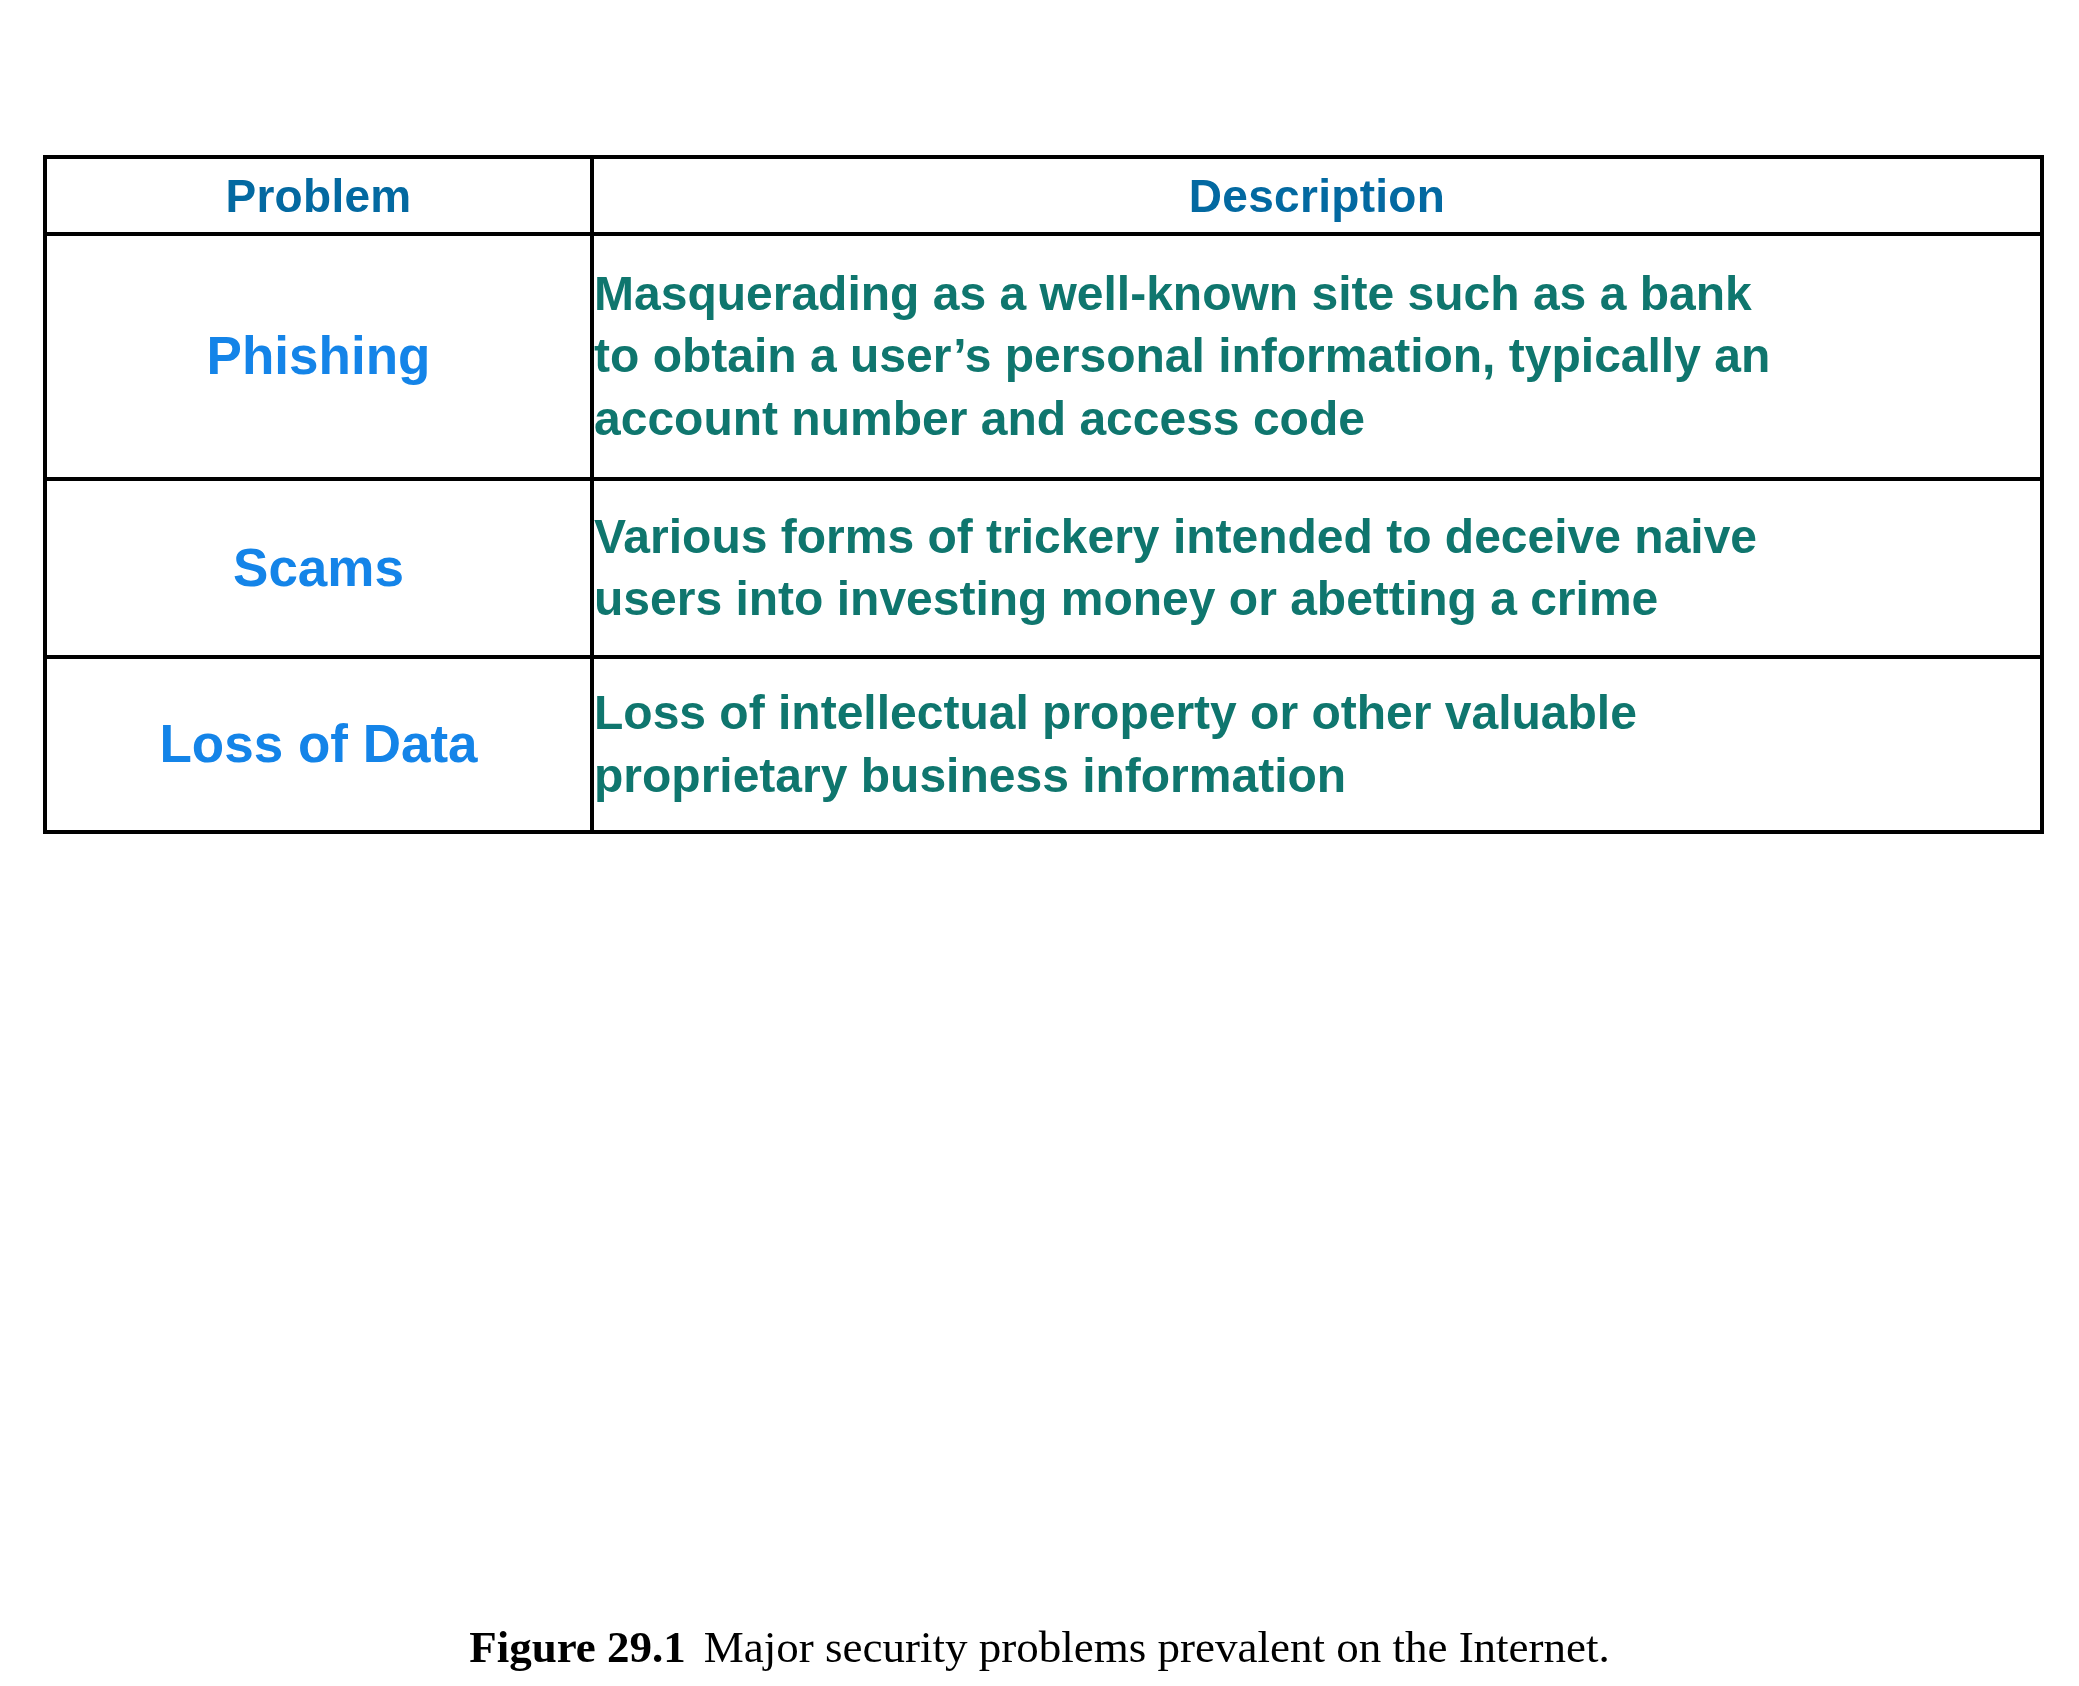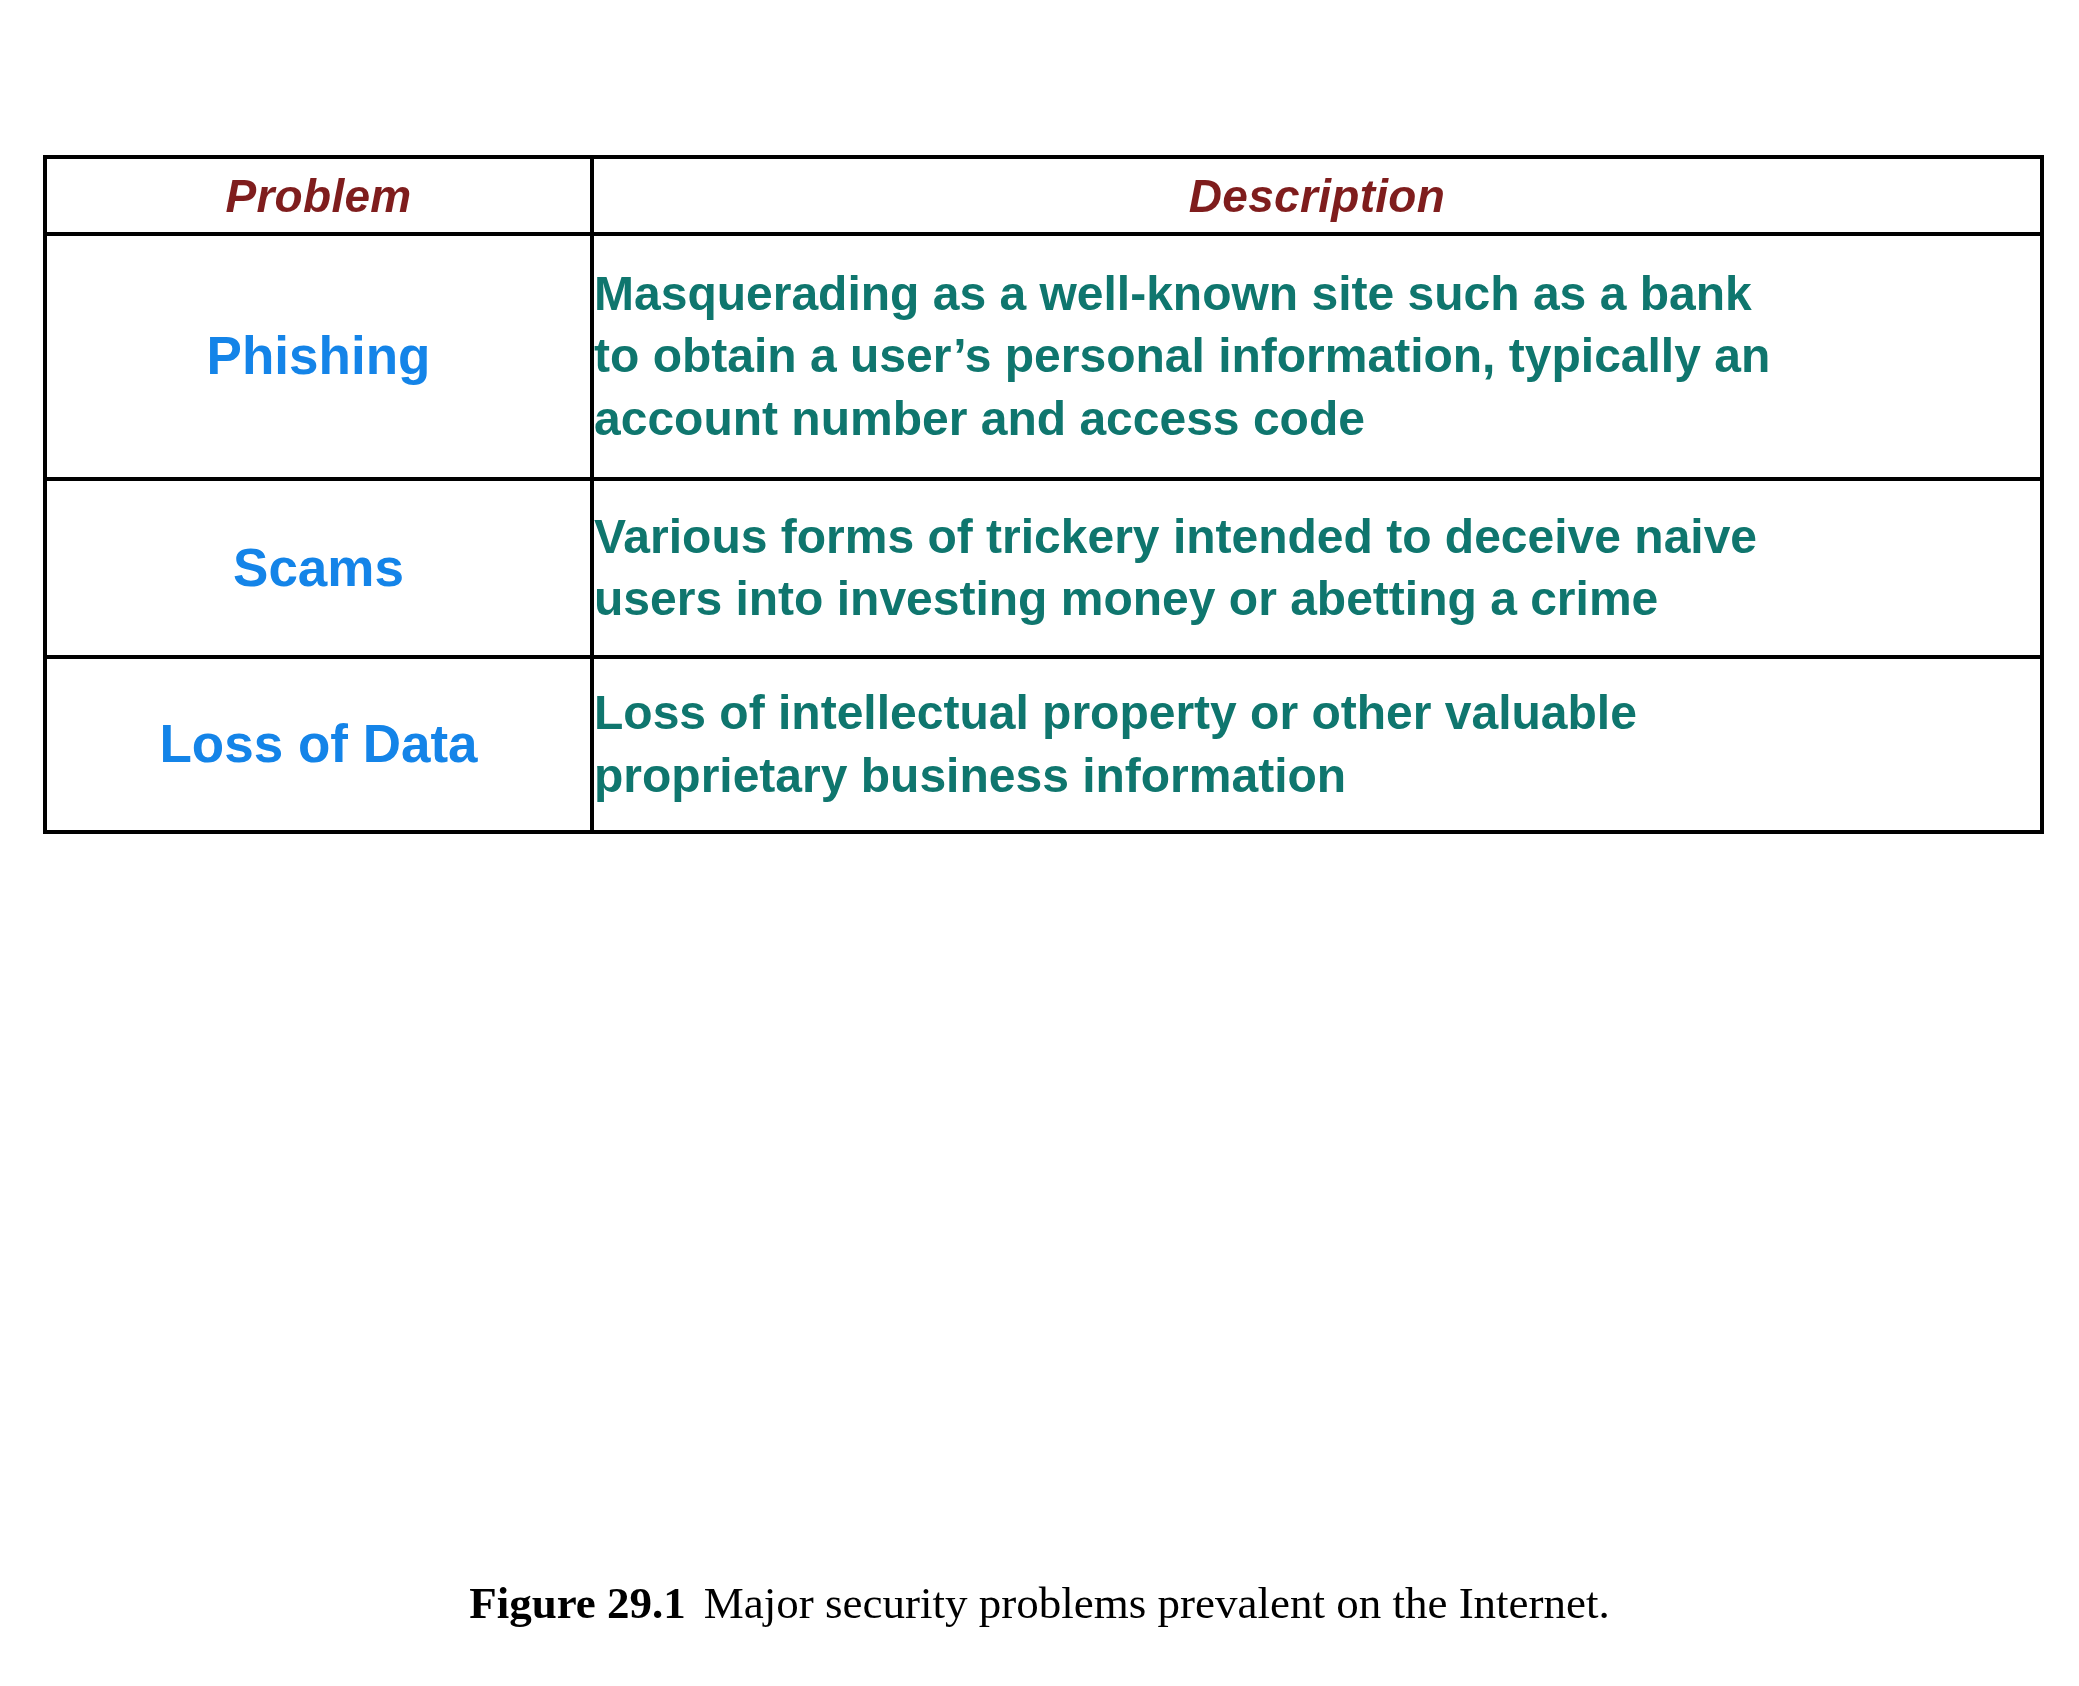--- a/index.html
+++ b/index.html
@@ -43,25 +43,24 @@
     vertical-align: middle;
     background: #ffffff;
   }
 
   
   th.hdr {
     height: 73px;
     text-align: center;
     font-weight: bold;
     font-size: 46px;
-    color: #7f1d1d;
+    color: #0369a1;
     font-family: "Liberation Sans", sans-serif;
     letter-spacing: 0.3px;
     padding: 0 10px;
-    font-style: italic;
   }
 
   
   td.problem {
     text-align: center;
     color: #1484E8;
     font-weight: bold;
     font-size: 53px;
     font-family: "Liberation Sans", sans-serif;
     font-stretch: condensed;
@@ -88,21 +87,21 @@
   tr.r2 td { height: 176px; }
   tr.r3 td { height: 174px; }
   tr.r4 td { height: 173px; }
   tr.r5 td { height: 174px; }
   tr.r6 td { height: 171px; }
 
   
   .caption {
     position: absolute;
     left: 0;
-    top: 1577px;
+    top: 1621px;
     width: 2079px;
     text-align: center;
     font-family: "Liberation Serif", serif;
     font-size: 45px;
     color: #000000;
     white-space: nowrap;
   }
   .caption .cap-label {
     font-weight: bold;
   }

